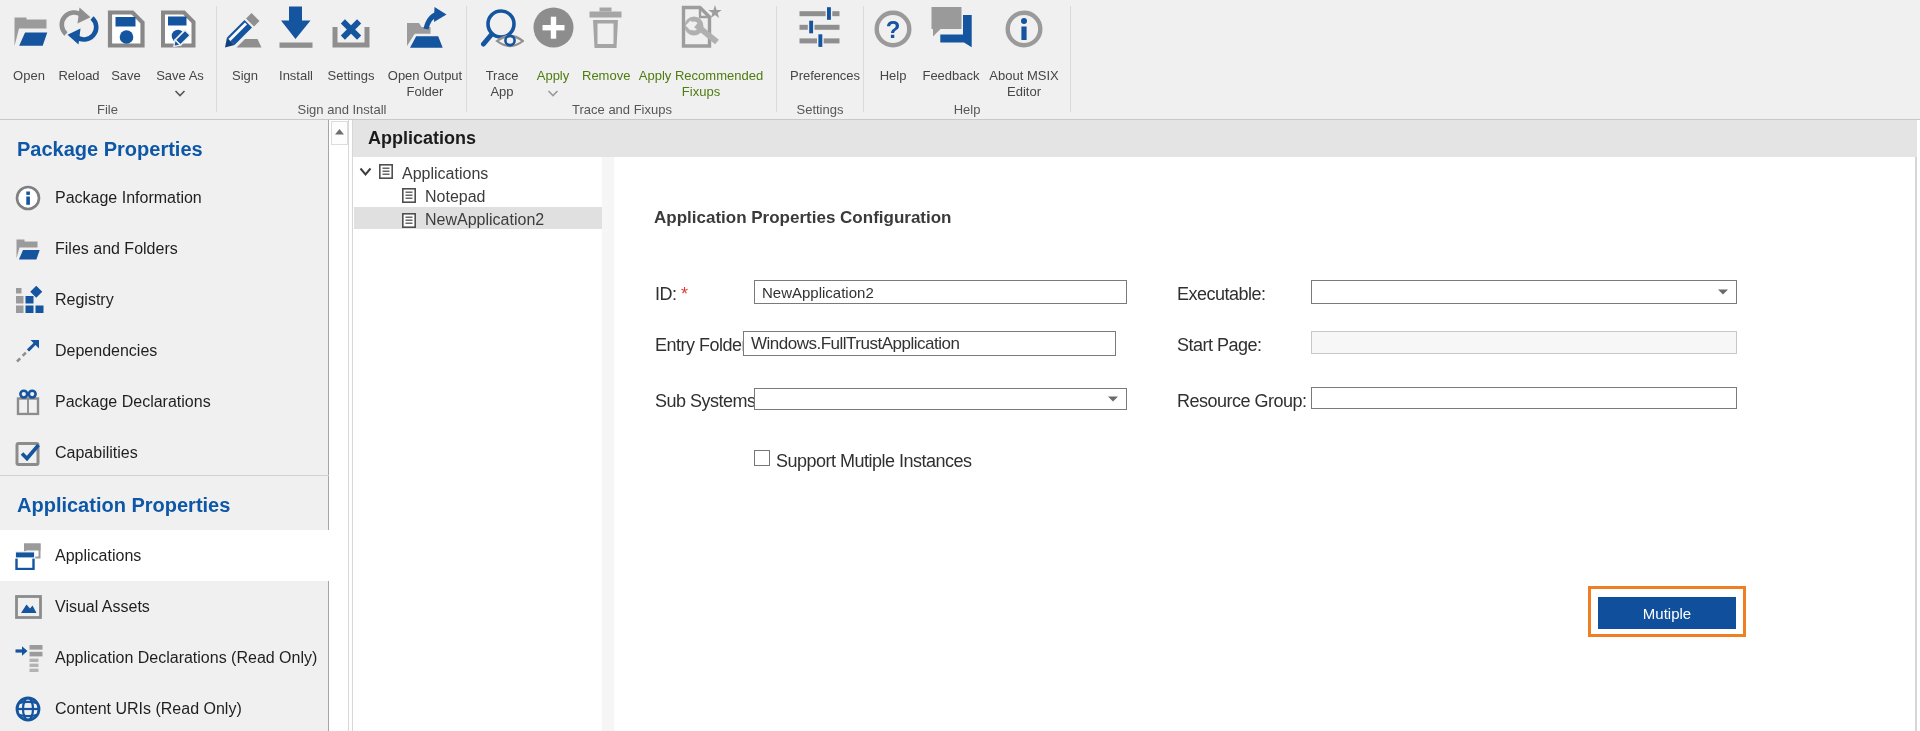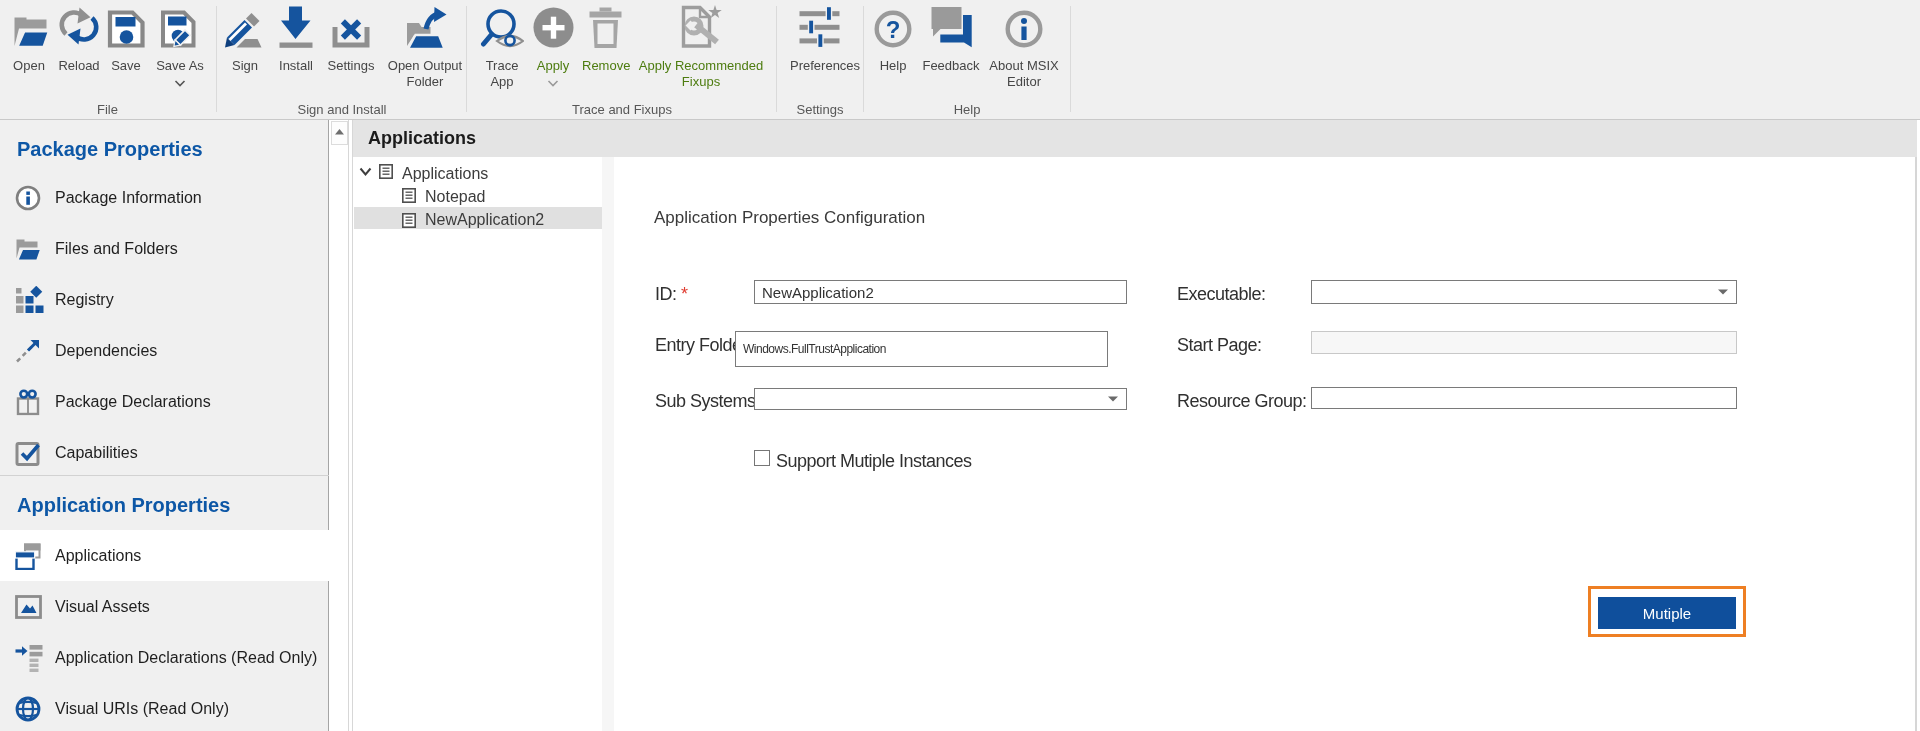--- a/index.html
+++ b/index.html
@@ -3,21 +3,21 @@
 <meta charset="utf-8">
 <style>
 * {margin:0; padding:0; box-sizing:border-box;}
 html,body {width:1920px; height:731px; overflow:hidden; background:#fff;
   font-family:"Liberation Sans", sans-serif;}
 .ab {position:absolute;}
 
 #ribbon {position:absolute; left:0; top:0; width:1920px; height:120px; background:#f0f0f0; border-bottom:1px solid #c9c9c9;}
 .rbtn {position:absolute; top:0; height:118px; text-align:center; color:#464646; font-size:13px;}
 .rbtn .ic {height:38px; margin-top:10px; display:flex; align-items:flex-end; justify-content:center;}
-.rbtn .tx {margin-top:10px; line-height:16px;text-align:center;}
+.rbtn .tx {margin-top:20px; line-height:16px;text-align:center;}
 .rbtn.dis {color:#4d7c0f;}
 .gcap {position:absolute; top:102px; font-size:13px; color:#575757; text-align:center;}
 .vsep {position:absolute; top:6px; height:106px; width:1px; background:#dadada;}
 .chev {margin-top:1px;}
 
 #side {position:absolute; left:0; top:120px; width:329px; height:611px; background:#f0f0f0; border-right:1px solid #a5a5a5;}
 .shead {position:absolute; left:17px; font-size:20px; font-weight:bold; color:#0d57a6;}
 .sitem {position:absolute; left:0; width:329px; height:51px;}
 .sitem svg {position:absolute; left:15px; top:50%; transform:translateY(-50%);}
 .sitem .t {position:absolute; left:55px; top:50%; transform:translateY(-50%); font-size:16px; color:#1f1f1f; white-space:nowrap;}
@@ -342,21 +342,21 @@
  </div>
 
  <div class="sitem" style="top:563px">
   <svg width="26" height="26" viewBox="0 0 26 26">
    <circle cx="13" cy="13" r="11" fill="none" stroke="#15549e" stroke-width="2.8"></circle>
    <ellipse cx="13" cy="13" rx="5" ry="11" fill="none" stroke="#15549e" stroke-width="2.2"></ellipse>
    <line x1="2" y1="13" x2="24" y2="13" stroke="#15549e" stroke-width="2.2"></line>
    <path d="M3.5 7.2 Q13 4.4 22.5 7.2" fill="none" stroke="#15549e" stroke-width="2.2"></path>
    <path d="M3.5 18.8 Q13 21.6 22.5 18.8" fill="none" stroke="#15549e" stroke-width="2.2"></path>
   </svg>
-  <div class="t">Visual URIs (Read Only)</div>
+  <div class="t">Content URIs (Read Only)</div>
  </div>
 </div>
 <div id="sbar"></div>
 <div id="sbtn"><svg width="15" height="22" viewBox="0 0 15 22">
       <path d="M7.5 7 L12 12.5 H3 z" fill="#6e6e6e"></path>
     </svg></div>
 <div id="split"></div>
 <div id="band">
     <div class="t">Applications</div>
   </div>
@@ -391,31 +391,31 @@
   <g stroke="#4f4f4f" stroke-width="1.3">
         <line x1="3.5" y1="4.2" x2="10.5" y2="4.2"></line>
         <line x1="3.5" y1="7.2" x2="10.5" y2="7.2"></line>
         <line x1="3.5" y1="10.2" x2="10.5" y2="10.2"></line>
       </g>
  </svg>
  <div class="trow" style="left:72px;top:54px">NewApplication2</div>
 
  <div class="ab" style="left:249px;top:0;width:12px;height:574px;background:#f6f6f6"></div>
 
- <div class="ab" style="left:301px;top:51px;font-size:17px;font-weight:normal;color:#3a3a3a">Application Properties Configuration</div>
+ <div class="ab" style="left:301px;top:51px;font-size:17px;font-weight:bold;color:#3a3a3a">Application Properties Configuration</div>
 
  <div class="flabel" style="left:302px;top:127px">ID: <span style="color:#e03c31">*</span></div>
  <div class="inp" style="left:401px;top:123px;width:373px;height:24px">NewApplication2</div>
  <div class="flabel" style="left:824px;top:127px">Executable:</div>
  <div class="inp" style="left:958px;top:123px;width:426px;height:24px">
       <div class="darr"></div>
     </div>
 
  <div class="flabel" style="left:302px;top:178px">Entry Folder:</div>
- <div class="inp" style="left:382px;top:174px;width:373px;height:36px;font-size:12px;letter-spacing:-0.5px">Windows.FullTrustApplication</div>
+ <div class="inp" style="left:390px;top:174px;width:373px;height:25px;font-size:17px;letter-spacing:-0.5px">Windows.FullTrustApplication</div>
  <div class="flabel" style="left:824px;top:178px">Start Page:</div>
  <div class="inp dis" style="left:958px;top:174px;width:426px;height:23px"></div>
 
  <div class="flabel" style="left:302px;top:234px">Sub Systems:</div>
  <div class="inp" style="left:401px;top:231px;width:373px;height:22px">
       <div class="darr"></div>
     </div>
  <div class="flabel" style="left:824px;top:234px">Resource Group:</div>
  <div class="inp" style="left:958px;top:230px;width:426px;height:22px"></div>
 

